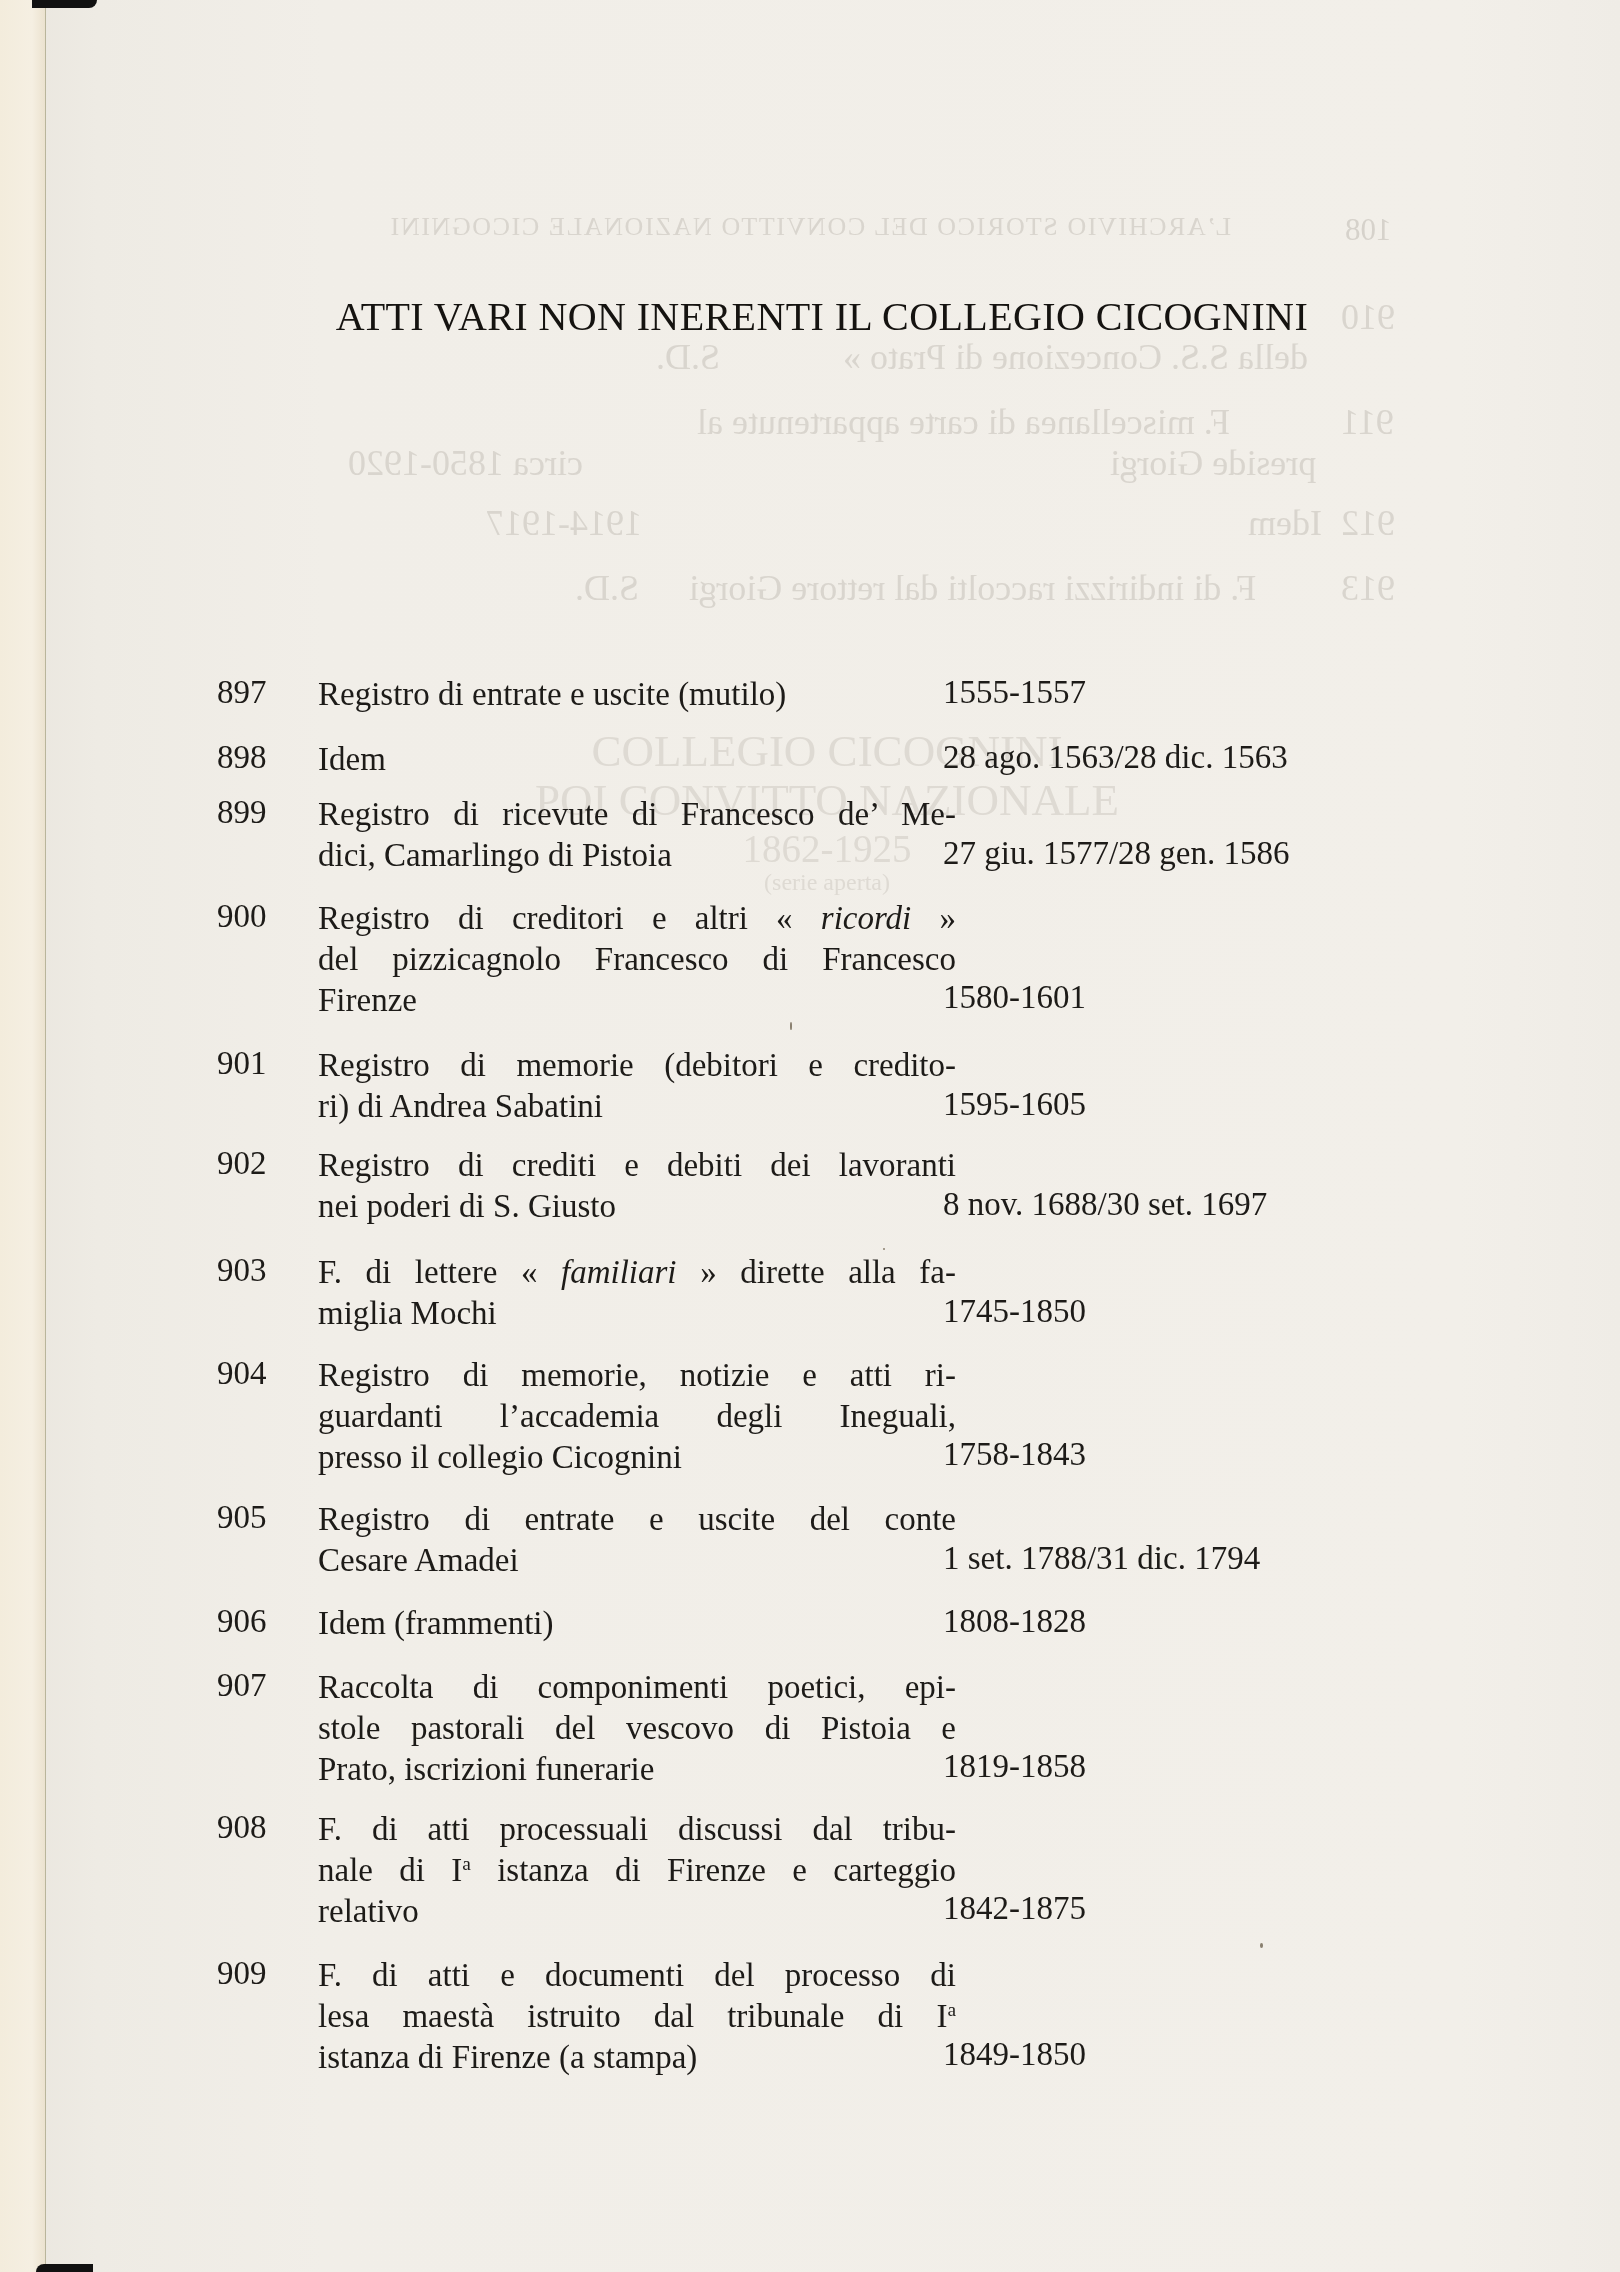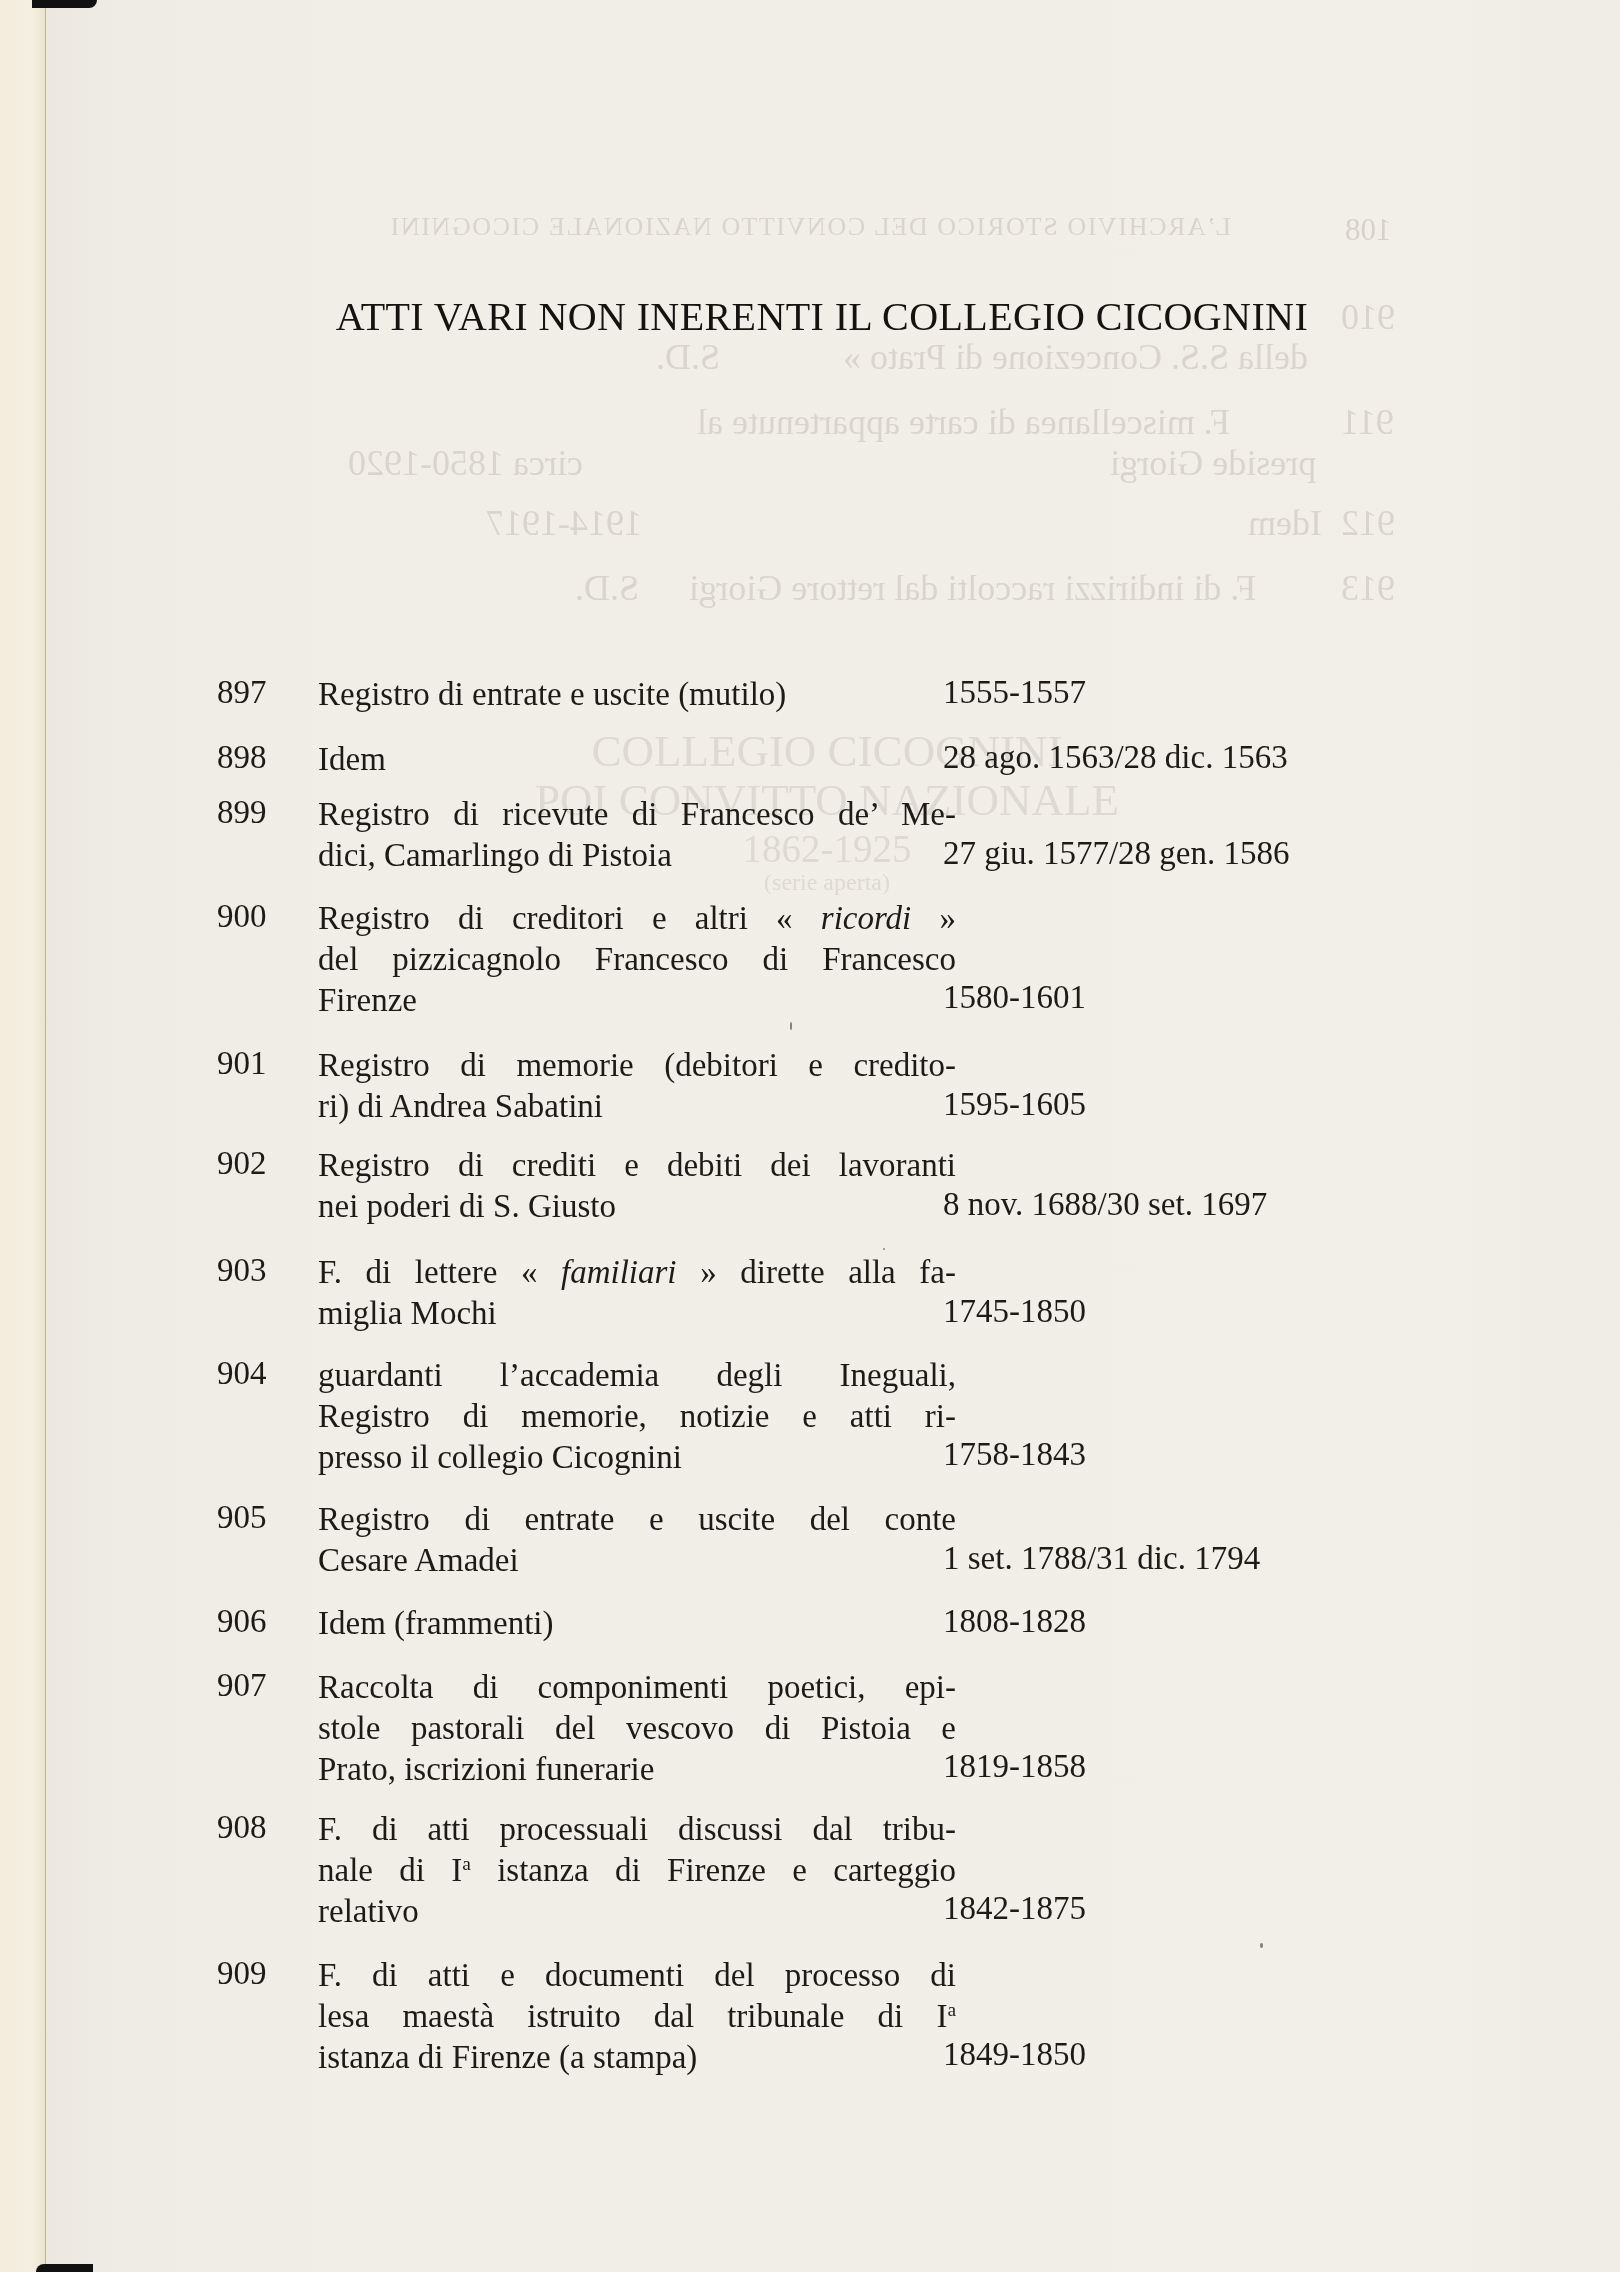--- a/index.html
+++ b/index.html
@@ -132,22 +132,22 @@
       <span class="num">903</span>
       <div class="desc">
         <span class="line just">F. di lettere « <i>familiari</i> » dirette alla fa-</span>
         <span class="line">miglia Mochi</span>
       </div>
       <span class="date" style="top: 41px;">1745-1850</span>
     </div>
     <div class="entry" style="top: 1355px;">
       <span class="num">904</span>
       <div class="desc">
+        <span class="line just">Registro di memorie, notizie e atti ri-</span>
         <span class="line just">guardanti l’accademia degli Ineguali,</span>
-        <span class="line just">Registro di memorie, notizie e atti ri-</span>
         <span class="line">presso il collegio Cicognini</span>
       </div>
       <span class="date" style="top: 81px;">1758-1843</span>
     </div>
     <div class="entry" style="top: 1499px;">
       <span class="num">905</span>
       <div class="desc">
         <span class="line just">Registro di entrate e uscite del conte</span>
         <span class="line">Cesare Amadei</span>
       </div>

